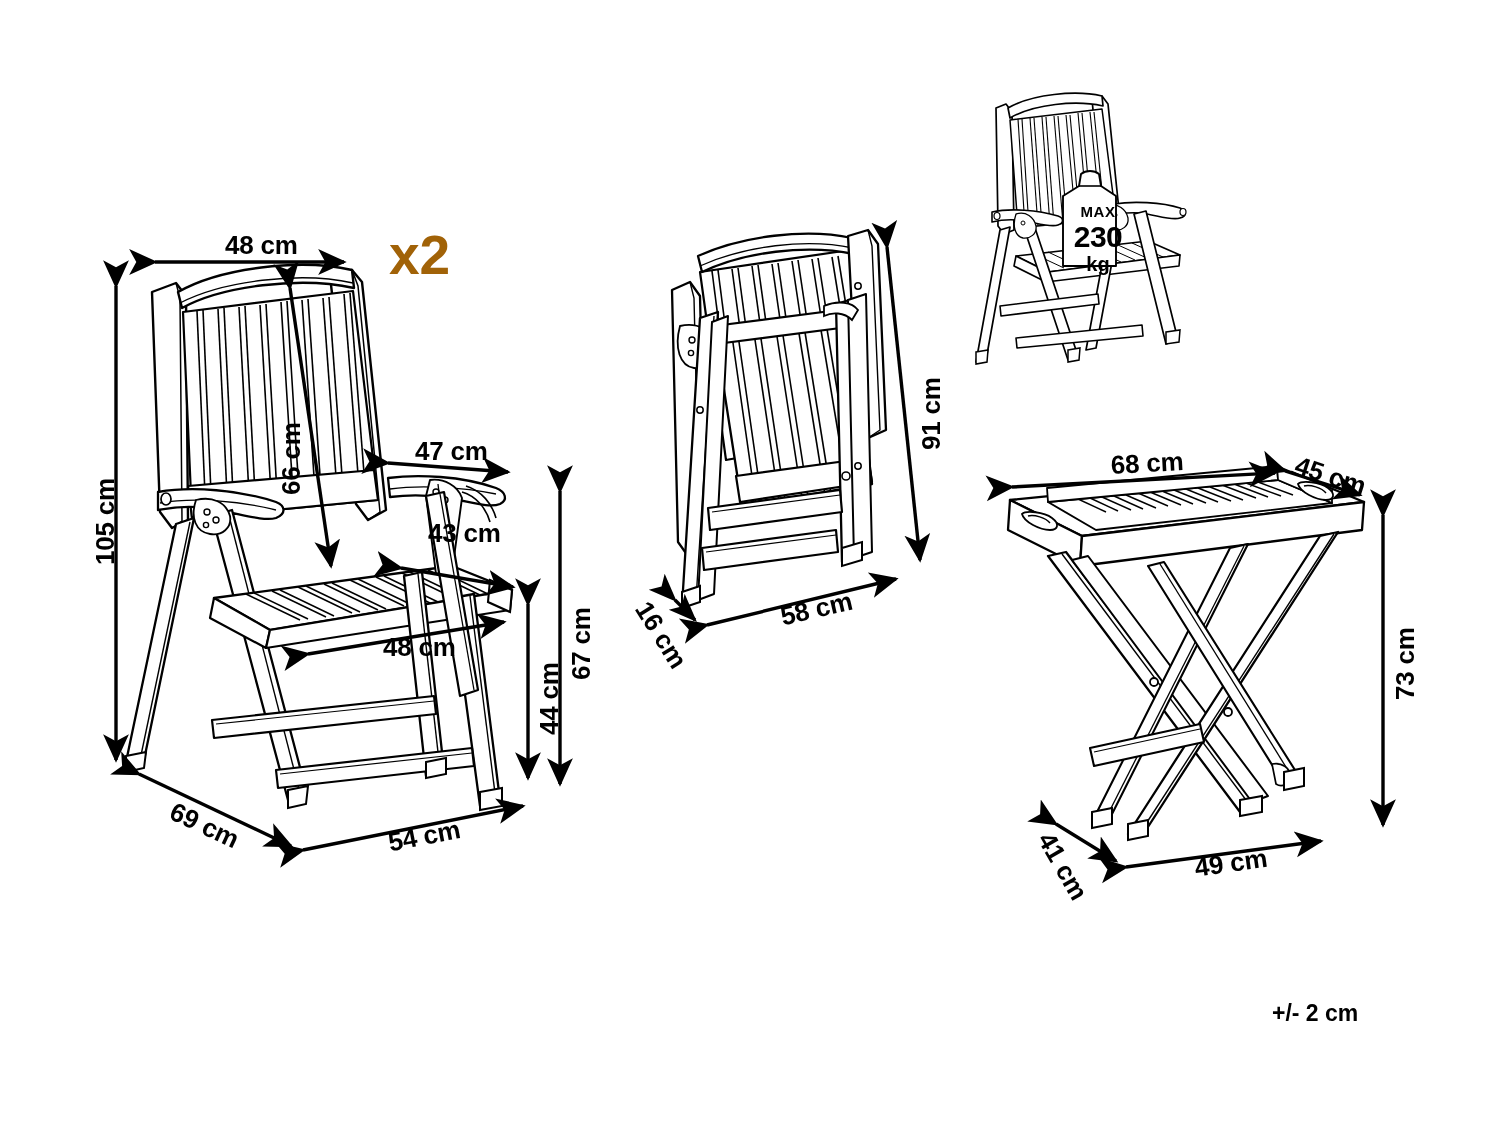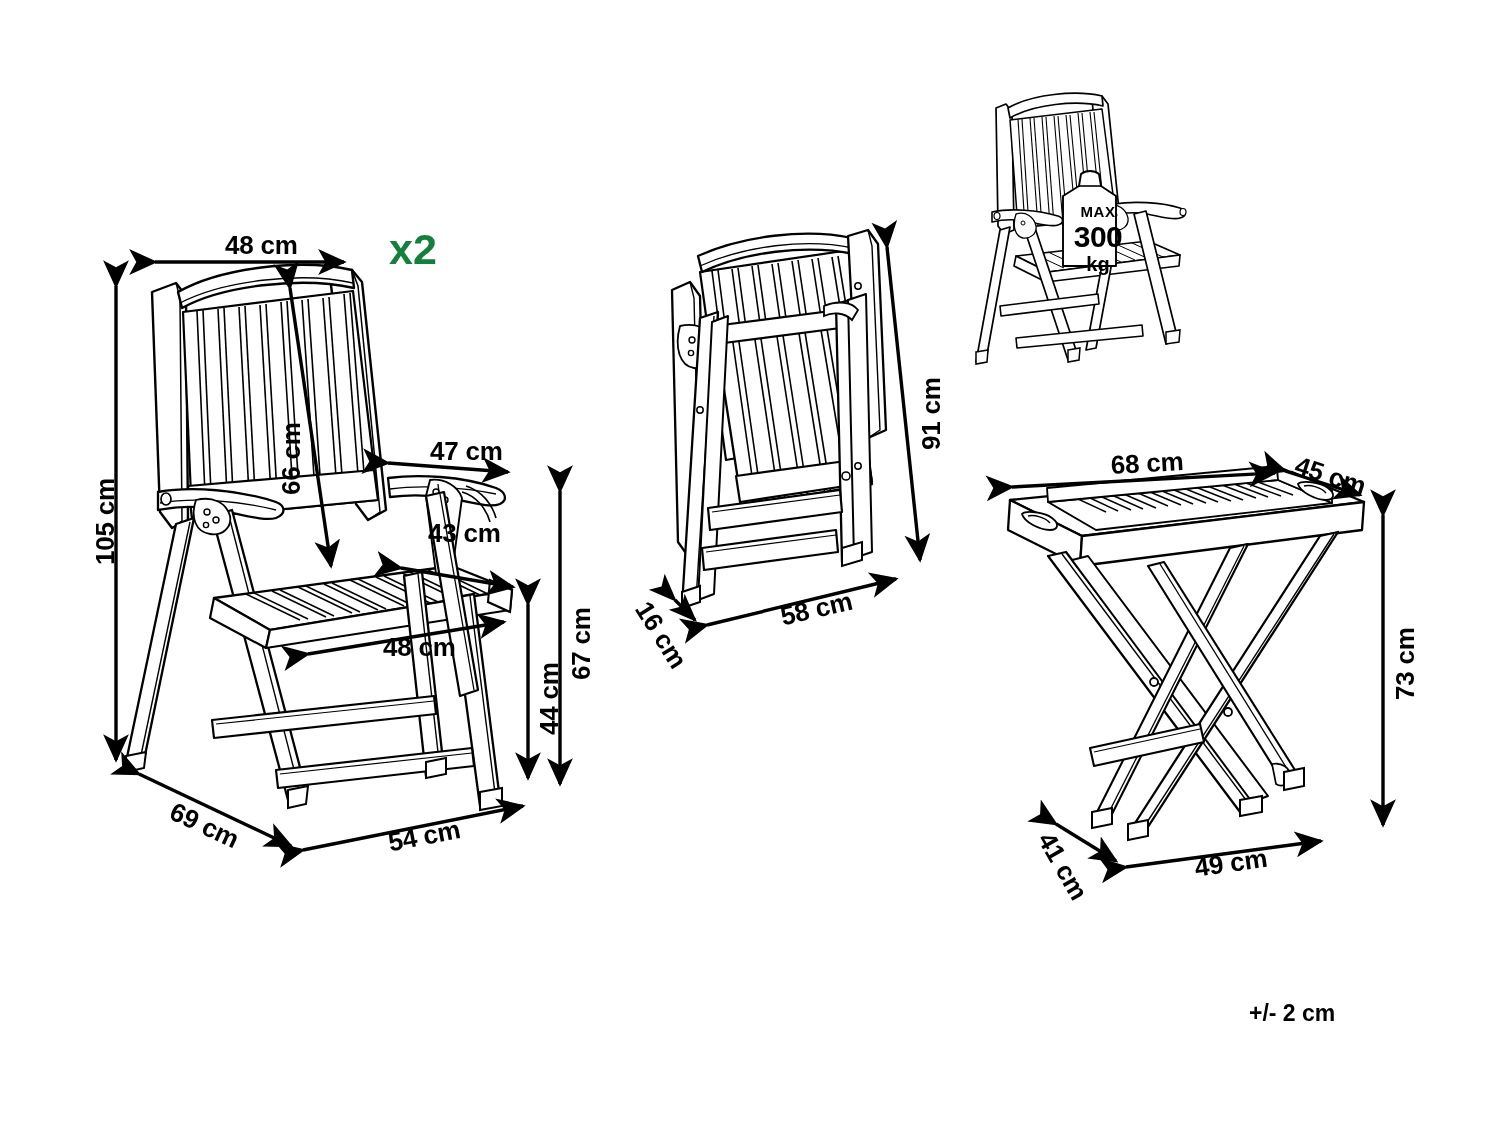--- a/index.html
+++ b/index.html
@@ -33,31 +33,32 @@
     line-height: 1;
     letter-spacing: -0.2px;
   }
   .dimlabel.sz {
     font-size: 26px;
   }
   .qty {
     position: absolute;
     font-family: "Liberation Sans", sans-serif;
     font-weight: bold;
-    font-size: 43px;
-    color: #15803d;
+    font-size: 55px;
+    color: #a16207;
     line-height: 1;
   }
   .tol {
     position: absolute;
     font-family: "Liberation Sans", sans-serif;
     font-weight: bold;
     font-size: 23px;
     color: #000000;
     line-height: 1;
+    margin-left: 23px;
   }
   .rot90 { transform: rotate(-90deg); transform-origin: left top; }
   .weightbox {
     position: absolute;
     text-align: center;
     color: #000000;
     font-family: "Liberation Sans", sans-serif;
     line-height: 1;
   }
   .wb-max { font-size: 15px; font-weight: bold; letter-spacing: 0.5px; }
@@ -425,21 +426,21 @@
       <line x1="1126" y1="867" x2="1321" y2="841" marker-start="url(#ah)" marker-end="url(#ah)"></line>
     </g>
   </svg>
 
   <div class="dimlabel sz" style="left:225px; top:232px;">48 cm</div>
 
   <div class="dimlabel sz rot90" style="left:92px; top:565px;">105 cm</div>
 
   <div class="dimlabel sz rot90" style="left:278px; top:495px;">66 cm</div>
 
-  <div class="dimlabel sz" style="left:430px; top:438px;text-align:right;">47 cm</div>
+  <div class="dimlabel sz" style="left:415px; top:438px;text-align:right;">47 cm</div>
 
   <div class="dimlabel sz" style="left:428px; top:520px;">43 cm</div>
 
   <div class="dimlabel sz" style="left:383px; top:634px;">48 cm</div>
 
   <div class="dimlabel sz rot90" style="left:568px; top:680px;">67 cm</div>
 
   <div class="dimlabel sz rot90" style="left:536px; top:735px;">44 cm</div>
 
   <div class="dimlabel sz" style="left:177px; top:798px; transform:rotate(25deg); transform-origin:left top;">69 cm</div>
@@ -449,21 +450,21 @@
   <div class="qty" style="left:389px; top:228px;">x2</div>
 
   <div class="dimlabel sz rot90" style="left:918px; top:450px;">91 cm</div>
 
   <div class="dimlabel sz" style="left:653px; top:597px; transform:rotate(58deg); transform-origin:left top;">16 cm</div>
 
   <div class="dimlabel sz" style="left:778px; top:604px; transform:rotate(-13deg); transform-origin:left top;">58 cm</div>
 
   <div class="weightbox" style="left:1063px; top:204px; width:70px;">
     <div class="wb-max">MAX</div>
-    <div class="wb-num" style="margin-top:3px;">300</div>
+    <div class="wb-num" style="margin-top:3px;">230</div>
     <div class="wb-kg" style="margin-top:2px;">kg</div>
   </div>
 
   <div class="dimlabel sz" style="left:1110px; top:452px; transform:rotate(-3deg); transform-origin:left top;">68 cm</div>
 
   <div class="dimlabel sz" style="left:1300px; top:452px; transform:rotate(18deg); transform-origin:left top;">45 cm</div>
 
   <div class="dimlabel sz rot90" style="left:1392px; top:700px;">73 cm</div>
 
   <div class="dimlabel sz" style="left:1056px; top:828px; transform:rotate(60deg); transform-origin:left top;">41 cm</div>

